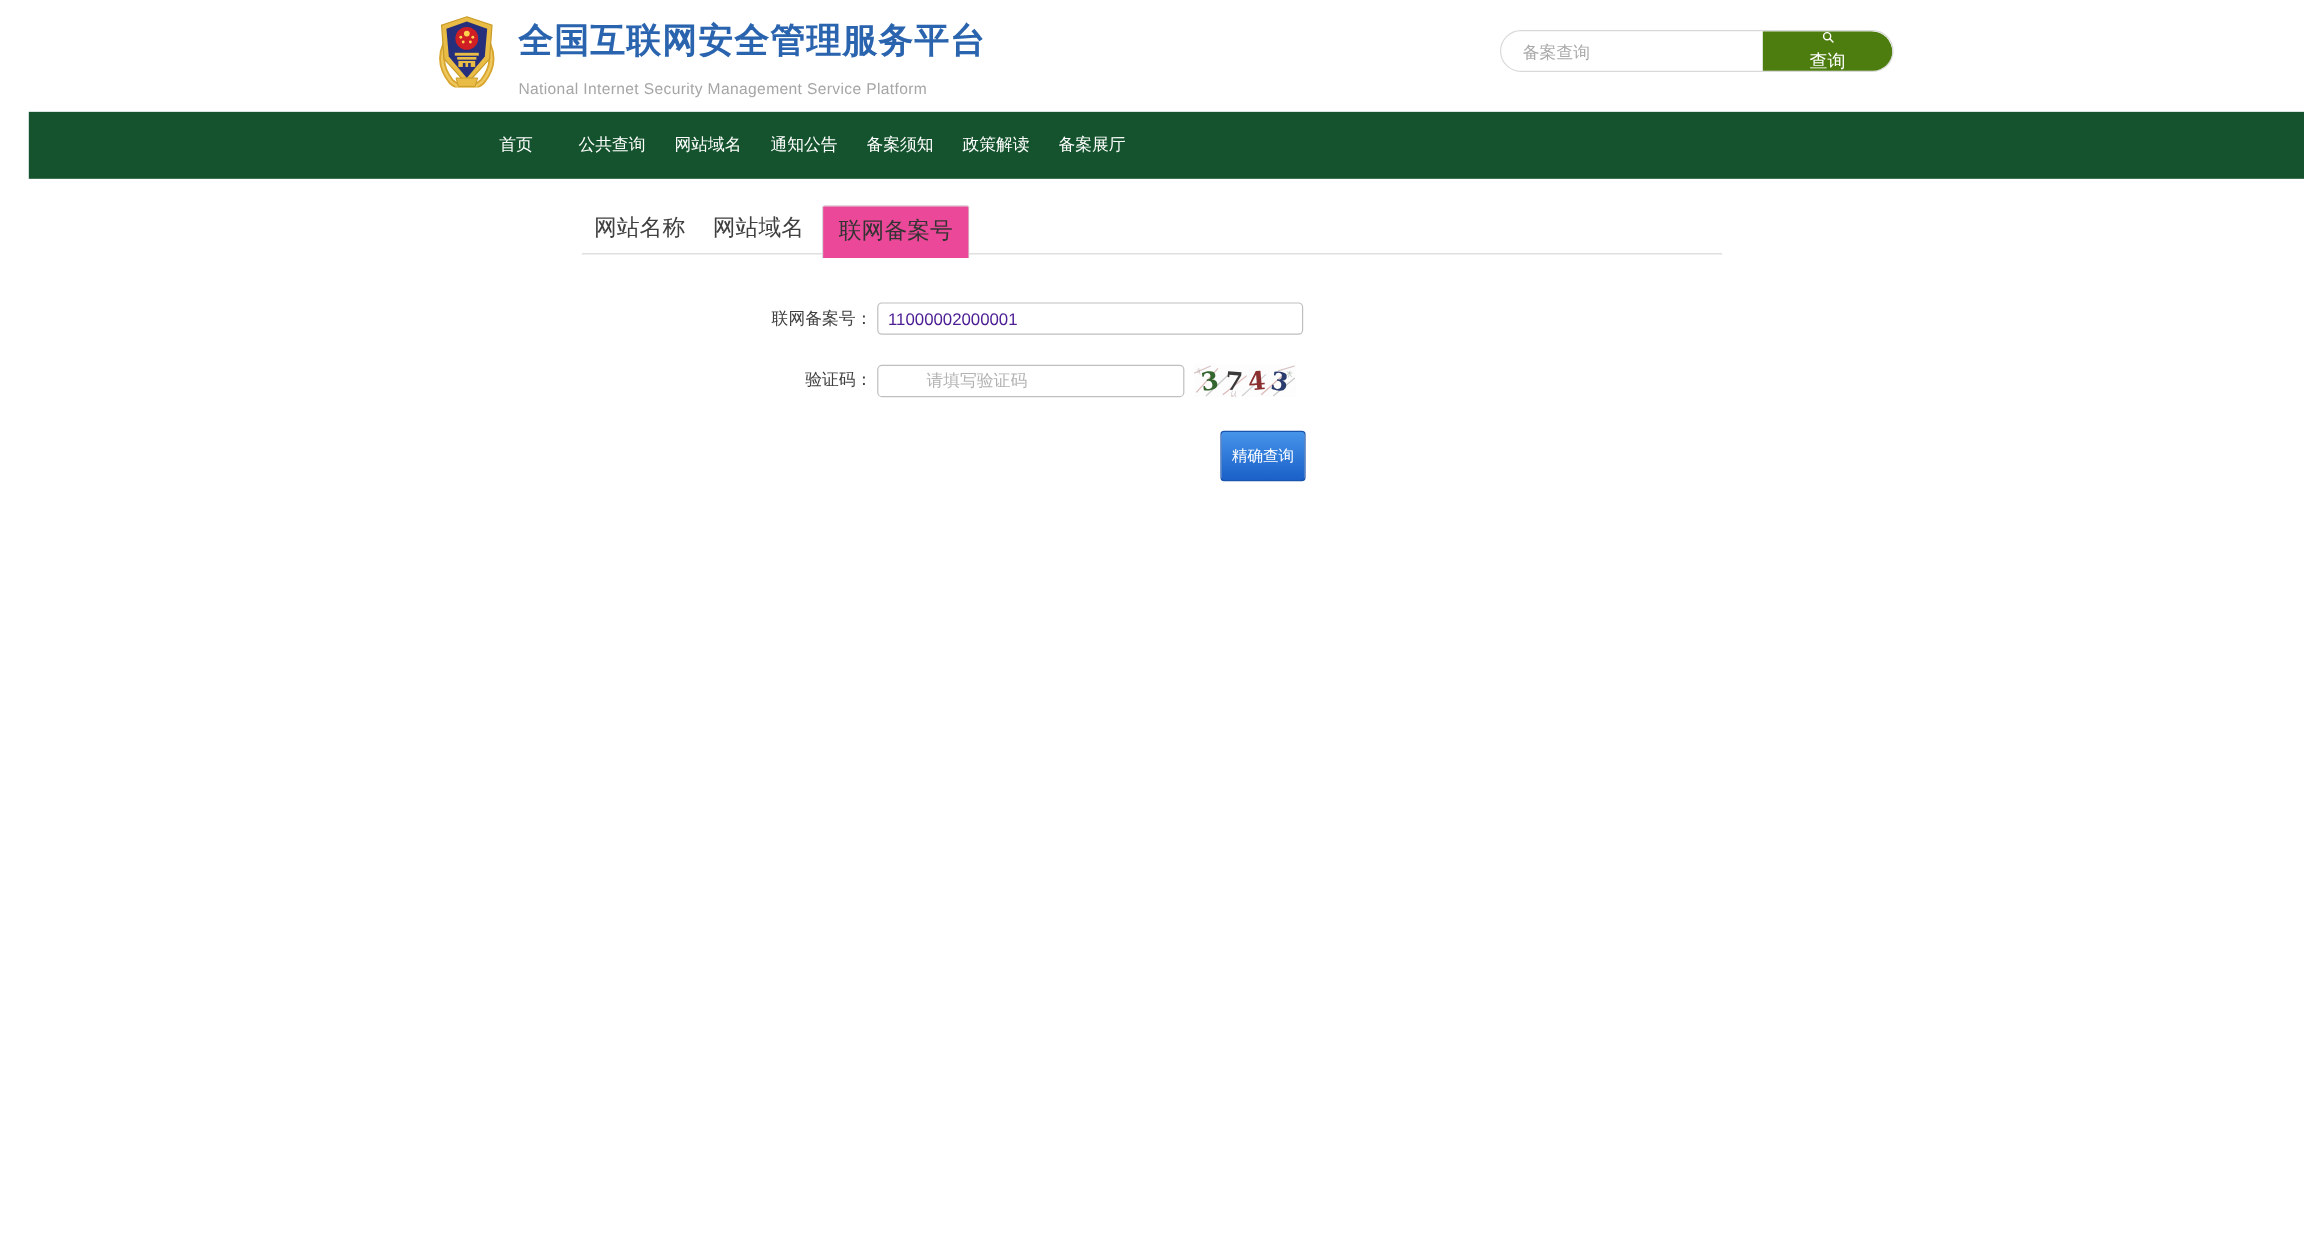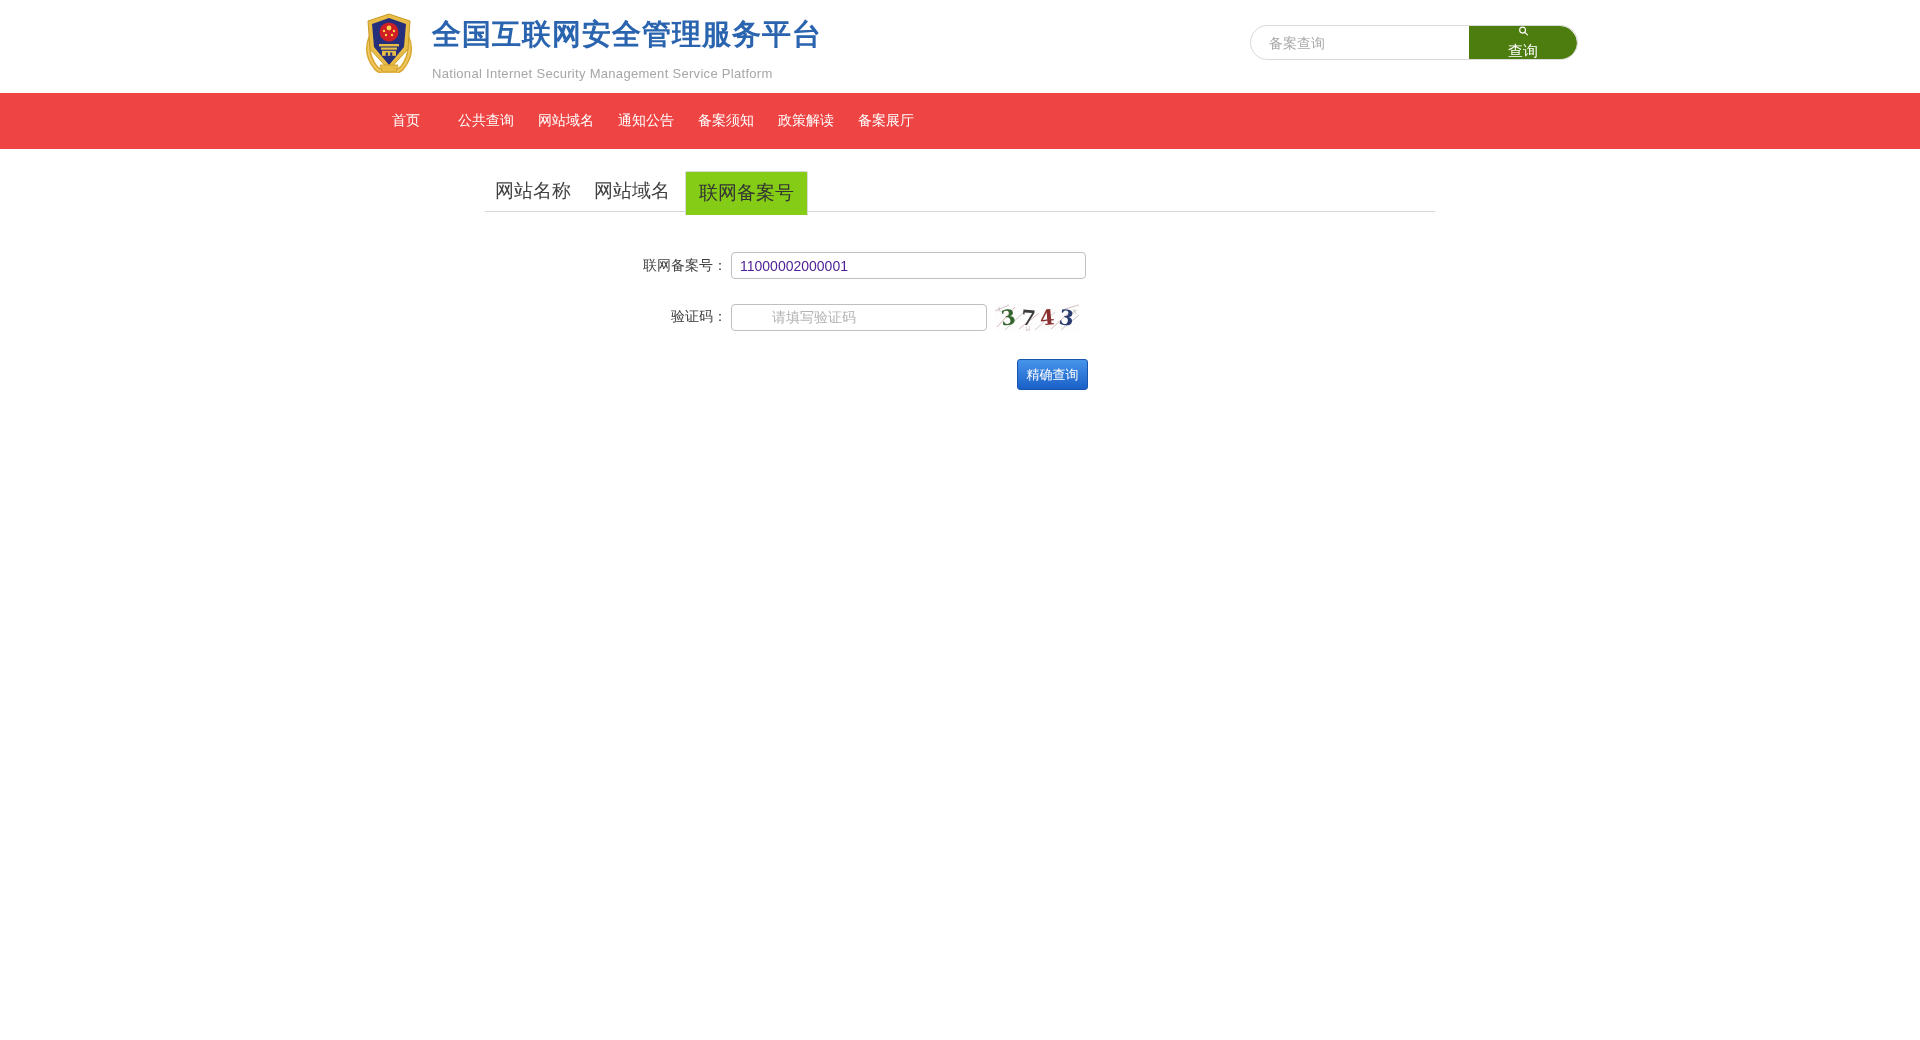--- a/index.html
+++ b/index.html
@@ -19,47 +19,47 @@
   .search-input { flex:1; border:none; outline:none; padding-left:18px;
                   font-size:14px; color:#333; background:transparent;
                   font-family:"Liberation Sans","DejaVu Sans",sans-serif; }
   .search-input::placeholder { color:#a9a9a9; }
   .search-btn { width:108px; height:35px; border:none; background:#4d7c0f; color:#fff;
                 font-size:15px; display:flex; align-items:center; justify-content:center;
                 gap:6px; cursor:pointer; border-radius:0 18px 18px 0;
                 font-family:"Liberation Sans","DejaVu Sans",sans-serif;flex-direction:column; }
 
   
-  .navbar { height:56px; background:#ef4444; }
+  .navbar { height:56px; background:#14532d;margin-left:24px; }
   .nav-inner { display:flex; align-items:center; height:100%; margin-left:366px; }
   .nav-item { width:80px; text-align:center; color:#ffffff; font-size:14px; cursor:pointer; }
 
   
   .tab-wrap { width:950px; margin:23px 0 0 485px; }
   .tabs { display:flex; align-items:flex-end; height:40px; border-bottom:1px solid #d8d8d8; }
   .tab { height:40px; line-height:40px; padding:0 10px; font-size:19px; color:#404040; cursor:pointer; }
   .tab + .tab { margin-left:3px; }
   .tab.active { position:relative; z-index:2; height:44px; line-height:42px; margin-bottom:-4px;
-                margin-left:5px; padding:0 13px; background:#84cc16; color:#333;
+                margin-left:5px; padding:0 13px; background:#ec4899; color:#333;
                 border:1px solid #d8d8d8; border-bottom:none; border-radius:2px 2px 0 0; }
 
   
   .form-area { width:950px; margin-left:485px; padding-top:40px; }
   .form-row { display:flex; align-items:center; margin-bottom:24px; }
   .form-label { width:246px; padding-right:4px; text-align:right; font-size:14px; color:#404040; }
   .text-input { height:27px; border:1px solid #bfbfbf; border-radius:4px; padding:0 8px;
                 font-size:14px; color:#4c1d95; outline:none;
                 font-family:"Liberation Sans","DejaVu Sans",sans-serif; }
   .text-input::placeholder { color:#b3b3b3; }
   .input-record { width:355px; }
   .input-captcha { width:256px;padding-left:40px; }
   .captcha-img { width:85px; height:28px; margin-left:8px; cursor:pointer; background:#fdfdfd; }
 
   .submit-row { margin-top:28px; margin-left:532px; }
-  .submit-btn { width:71px; height:31px; border:1px solid #1a55ad; border-radius:3px;
+  .submit-btn { width:71px; height:42px; border:1px solid #1a55ad; border-radius:3px;
                 background:linear-gradient(#4694ea,#1a60c8); color:#fff; font-size:13px;
                 cursor:pointer; font-family:"Liberation Sans","DejaVu Sans",sans-serif; }
 </style>
 </head>
 <body>
 
 <div class="header">
 
   <svg class="logo" viewBox="0 0 52 60">
 

